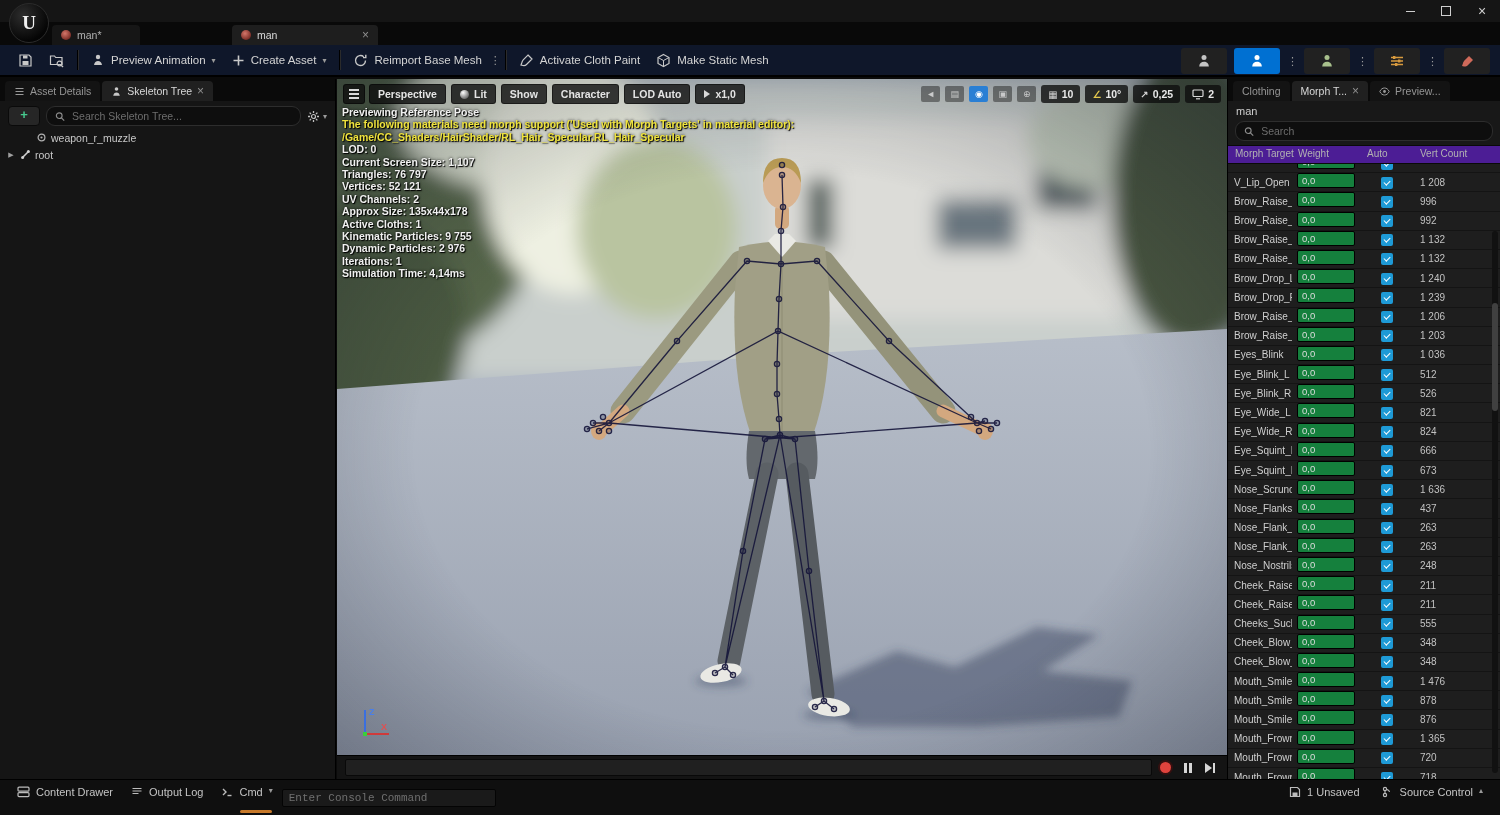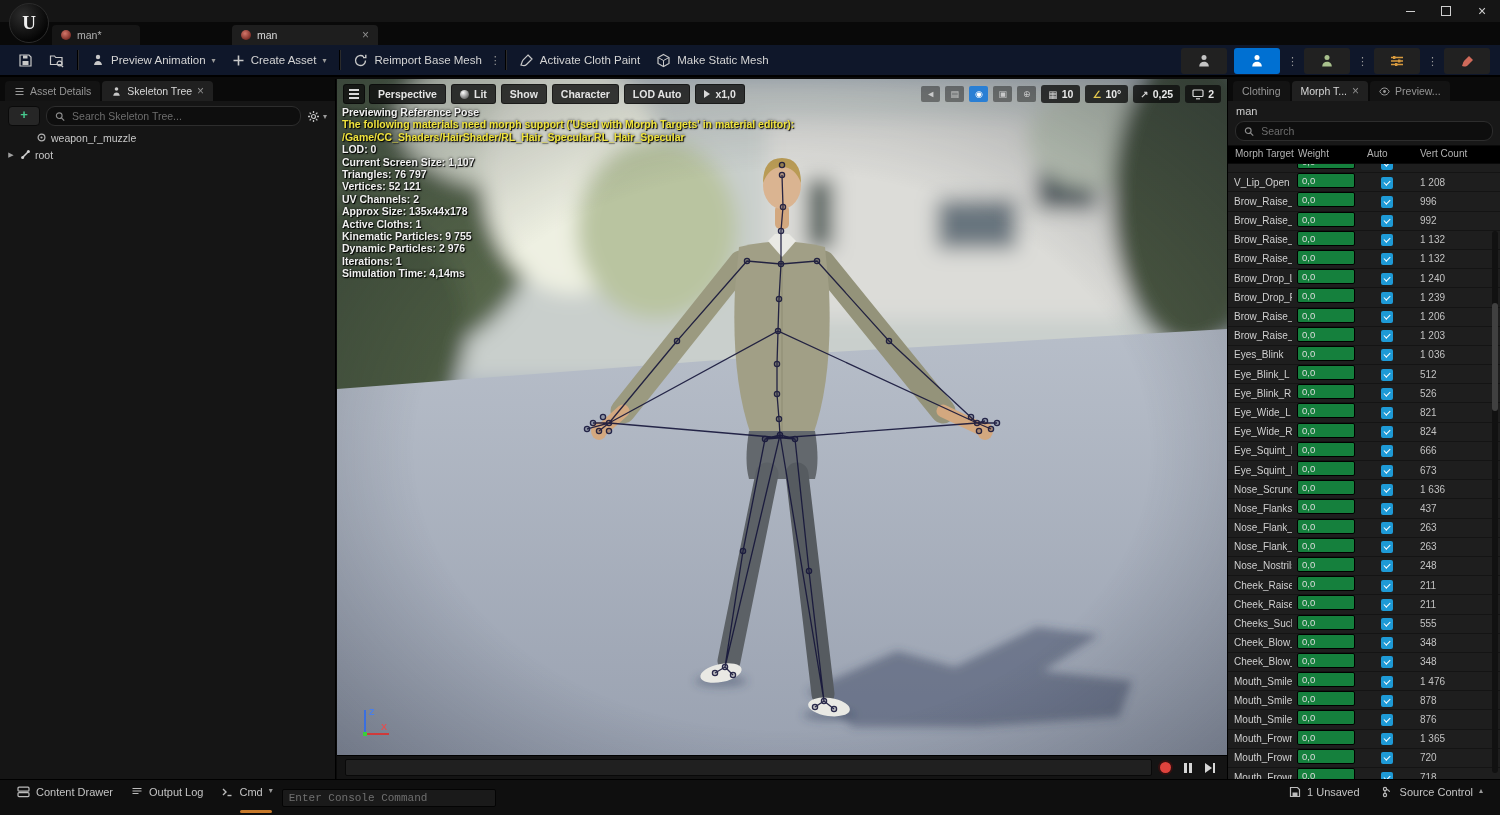--- a/index.html
+++ b/index.html
@@ -83,21 +83,21 @@
   .rec{width:11px;height:11px;border-radius:50%;background:#e0433d;box-shadow:0 0 0 2px #351010;}
   .pause{display:flex;gap:2.5px;}
   .pause i{display:block;width:3px;height:10px;background:#d6d6d6;}
   .step{display:flex;align-items:center;gap:1px;}
   .step .t{width:0;height:0;border-left:7px solid #d6d6d6;border-top:5px solid transparent;border-bottom:5px solid transparent;}
   .step .b{width:2px;height:10px;background:#d6d6d6;}
   
   #right-panel{position:absolute;left:1227px;top:79px;width:273px;height:700px;background:#181818;border-left:1px solid #000;box-sizing:border-box;}
   .rp-name{padding:4px 8px 2px;color:#cdcdcd;font-size:11px;}
   .rp-search{margin:2px 7px 4px;}
-  #morph-header{position:relative;height:17px;background:#000000;border-top:1px solid #0a0a0a;border-bottom:1px solid #0a0a0a;}
+  #morph-header{position:relative;height:17px;background:#4c1d95;border-top:1px solid #0a0a0a;border-bottom:1px solid #0a0a0a;}
   .mh{position:absolute;top:2px;font-size:10px;color:#b2b2b2;white-space:nowrap;}
   .mh-0{left:7px;}.mh-1{left:70px;}.mh-2{left:139px;}.mh-3{left:192px;}
   #morph-list{position:relative;overflow:hidden;height:624px;margin-top:-0px;}
   #morph-list-inner{margin-top:-10px;}
   .m-row{position:relative;height:19.2px;background:#1e1e1e;border-bottom:1px solid #141414;box-sizing:border-box;}
   .m-name{position:absolute;left:6px;top:3.5px;width:58px;white-space:nowrap;overflow:hidden;color:#cfcfcf;font-size:10px;}
   .m-weight{position:absolute;left:69px;top:0;width:52px;height:13px;background:#15803d;border:1px solid #000;
             border-radius:2px;color:#dcdcdc;font-size:9.5px;padding-left:4px;line-height:13px;}
   .m-check{position:absolute;left:153px;top:3.5px;width:12px;height:12px;background:#1e9ad6;border-radius:2px;}
   .m-check::after{content:"";position:absolute;left:2.6px;top:3px;width:5.4px;height:3px;

